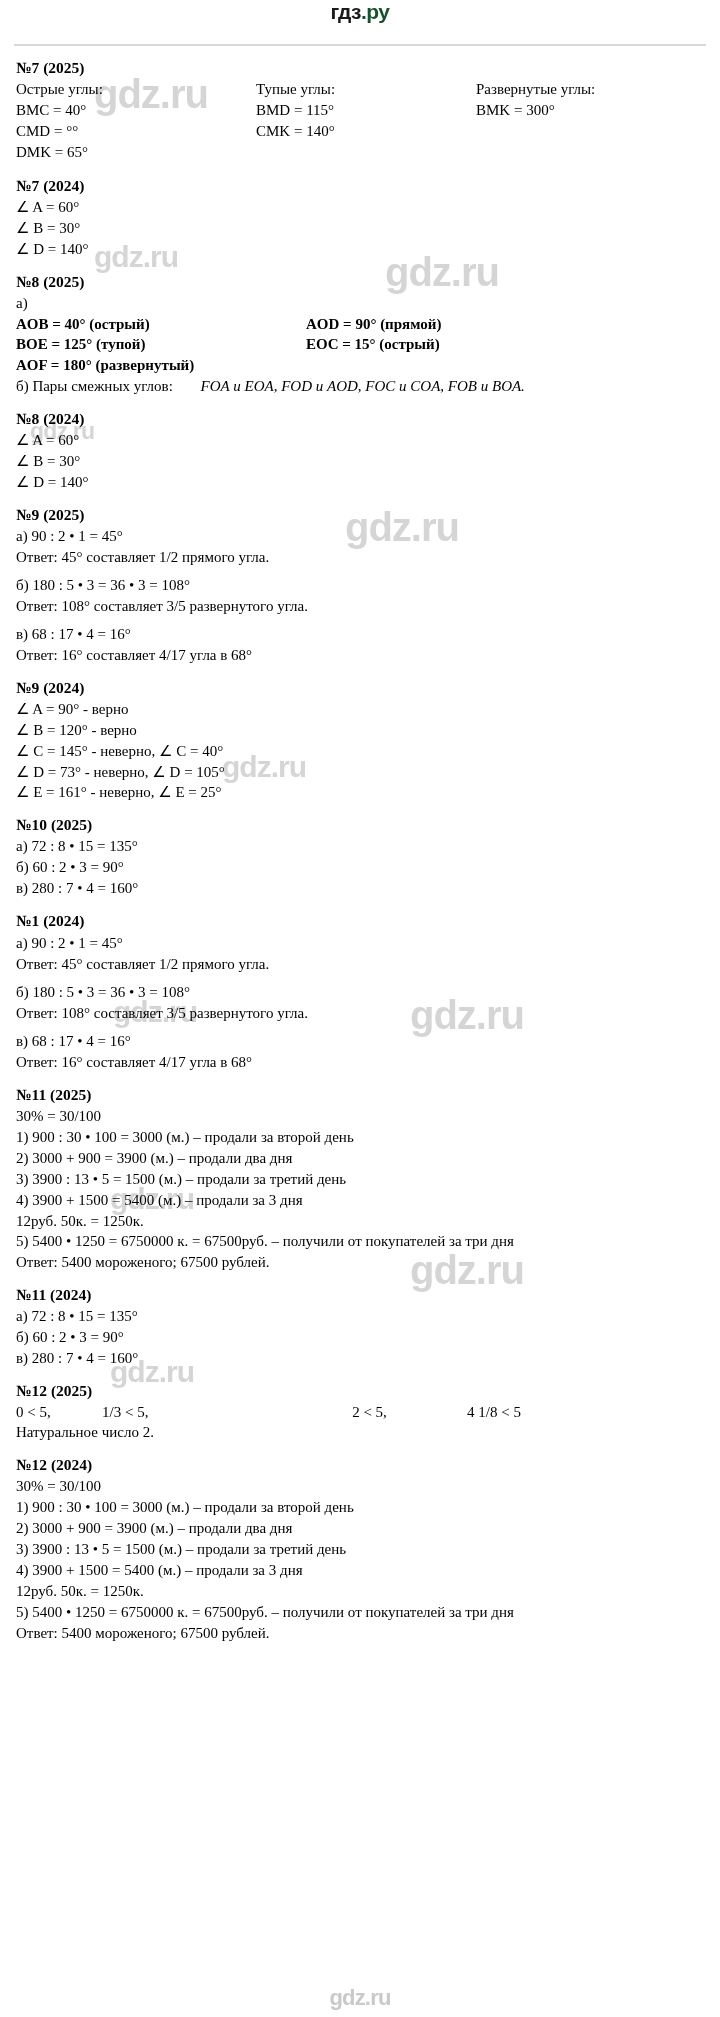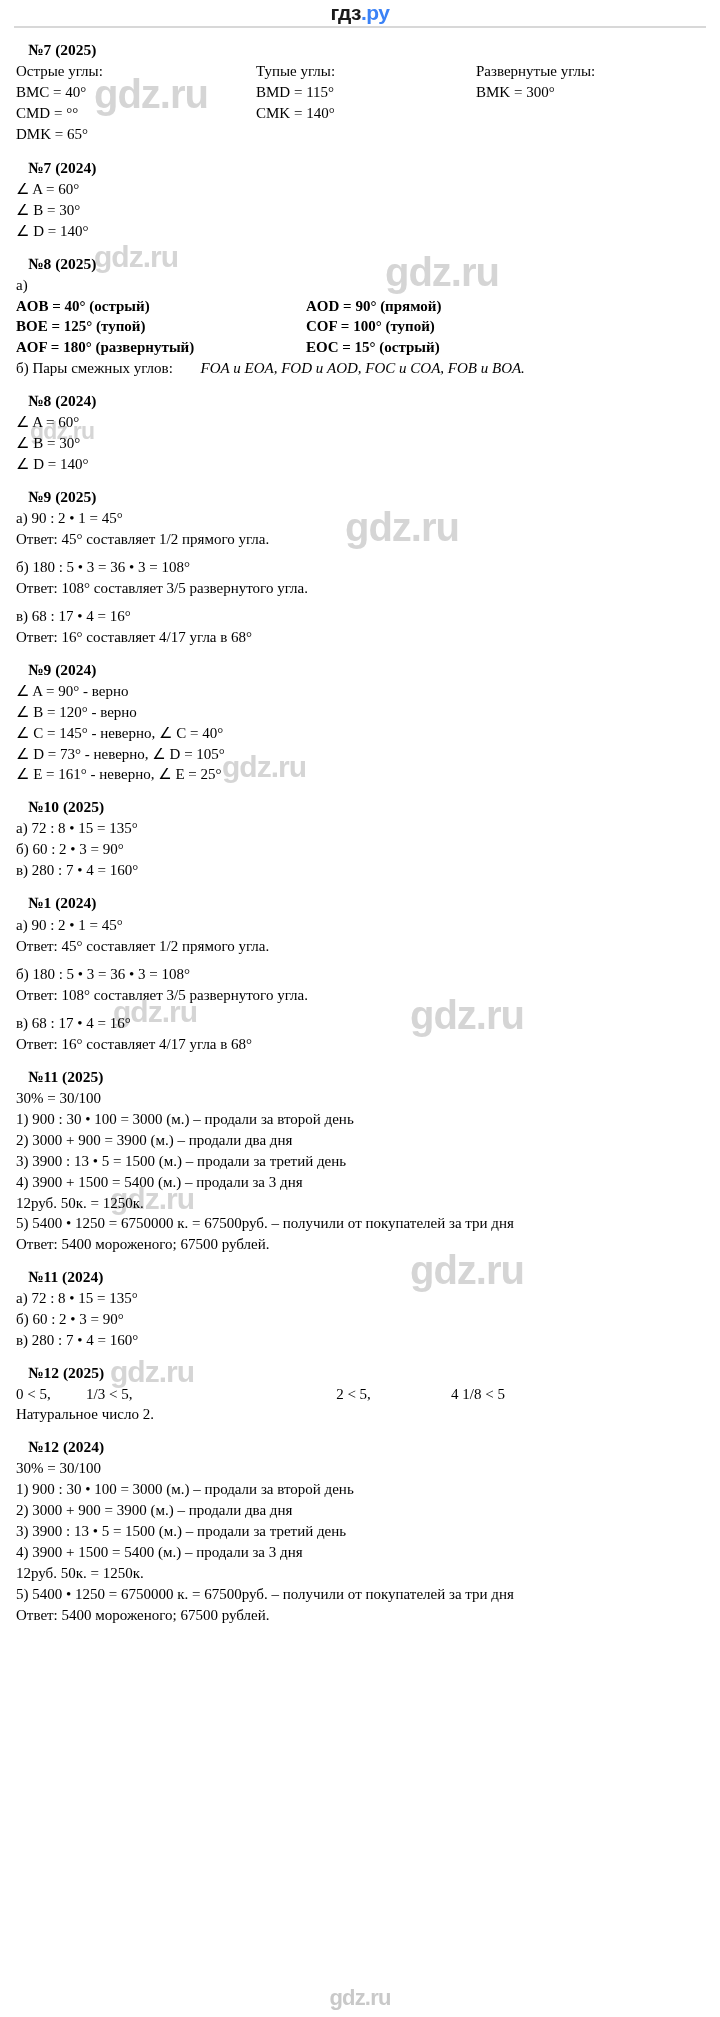--- a/index.html
+++ b/index.html
@@ -17,46 +17,45 @@
   }
   .page {
     position: relative;
     width: 720px;
     min-height: 2017px;
     box-sizing: border-box;
     padding: 0 14px;
   }
   
   .site-header {
-    height: 26px;
+    height: 44px;
     display: flex;
-    align-items: center;
     justify-content: center;
     font-family: "Liberation Sans", sans-serif;
     font-weight: bold;
     font-size: 21px;
     letter-spacing: -0.5px;
   }
   .site-header .gdz-black { color: #1b1b1b; }
-  .site-header .gdz-blue { color: #3b82f6; }
+  .site-header .gdz-blue { color: #14532d; }
   .rule {
     height: 2px;
     background: #d8d8d8;
     margin: 0 0 10px 0;
   }
   
   .task {
     position: relative;
     margin: 0 0 6px 0;
     padding: 0 0 0 2px;
   }
   .task-title {
     font-weight: bold;
     font-size: 15.5px;
-    margin: 13px 0 3px 12px;
+    margin: 13px 0 3px 0;
     font-family: "Liberation Serif", serif;
   }
   .line {
     font-size: 15px;
     line-height: 1.33;
     margin: 0 0 1px 0;
     white-space: pre-wrap;
   }
   .line.gap-top { margin-top: 8px; }
   .line.small-gap { margin-top: 4px; }
@@ -81,21 +80,21 @@
   }
   .cols2 .c1 { width: 290px; }
   .cols2 .c2 { flex: 1; }
   
   .row-spaced {
     font-size: 15px;
     line-height: 1.33;
   }
   .row-spaced span { display: inline-block; }
   .sp1 { width: 70px; }
-  .sp2 { width: 170px; }
+  .sp2 { width: 170px; margin-left: 16px; }
   .sp3 { width: 195px; text-align: center; }
   
   .wm {
     position: absolute;
     font-family: "Liberation Sans", sans-serif;
     font-weight: bold;
     color: #d0d0d0;
     opacity: 0.88;
     pointer-events: none;
     white-space: nowrap;
@@ -175,21 +174,20 @@
       <div class="task-title">№8 (2025)</div>
       <div class="line">а)</div>
       <div class="cols2">
         <div class="c1">
           <div class="line">AOB = 40° (острый)</div>
           <div class="line">BOE = 125° (тупой)</div>
           <div class="line">AOF = 180° (развернутый)</div>
         </div>
         <div class="c2">
           <div class="line">AOD = 90° (прямой)</div>
-          <div class="line">COF = 100° (тупой)</div>
           <div class="line">EOC = 15° (острый)</div>
         </div>
       </div>
       <div class="line"><span>б) Пары смежных углов: </span><span class="italic">FOA и EOA, FOD и AOD, FOC и COA, FOB и BOA.</span></div>
     </div>
 
     <div class="task">
       <div class="task-title">№8 (2024)</div>
       <div class="line">∠ A = 60°</div>
       <div class="line">∠ B = 30°</div>

